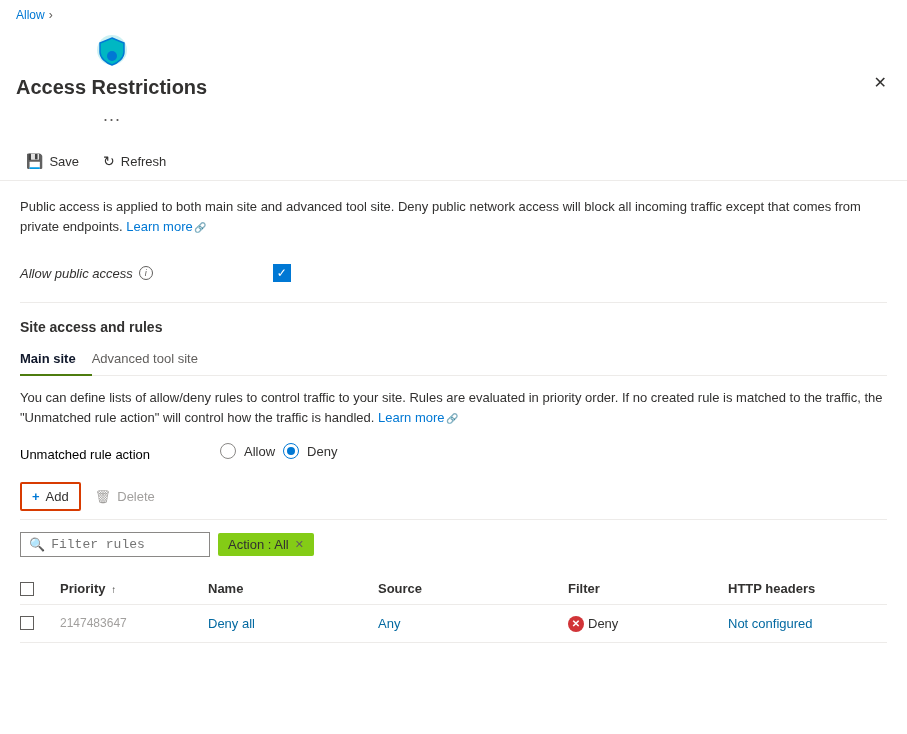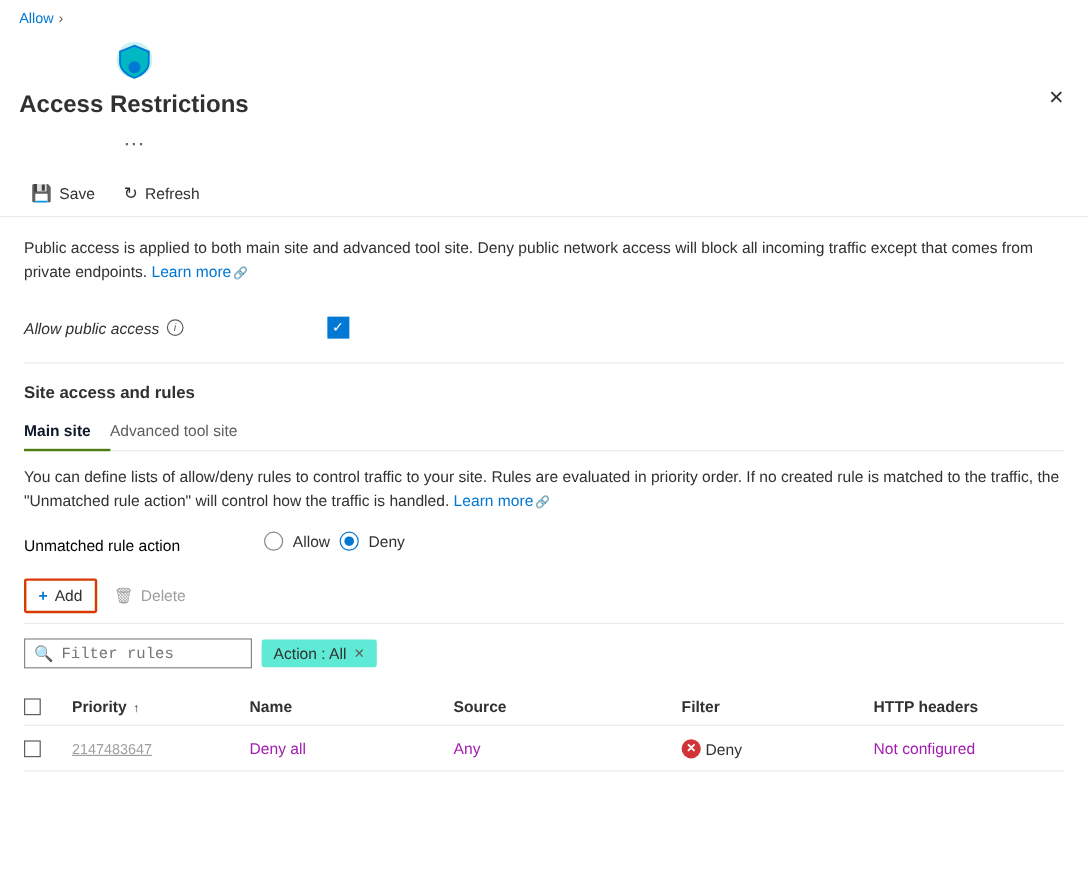--- a/index.html
+++ b/index.html
@@ -277,21 +277,21 @@
       font-size: 13px;
       width: 100%;
       font-family: Liberation Mono, monospace;
     }
     .filter-search-icon { color: #605e5c; font-size: 13px; }
 
     .action-badge {
       display: flex;
       align-items: center;
       gap: 6px;
-      background: #5eead4;
+      background: #84cc16;
       padding: 4px 10px;
       border-radius: 2px;
       font-size: 13px;
     }
     .action-badge-x {
       cursor: pointer;
       color: #605e5c;
       font-size: 11px;
     }
     .table-header {
@@ -341,22 +341,22 @@
       border-radius: 50%;
       background: #d13438;
       display: inline-flex;
       align-items: center;
       justify-content: center;
       color: #fff;
       font-size: 10px;
       font-weight: 700;
     }
 
-    .muted { color: #a21caf; }
-    .priority-muted { color: #a19f9d; font-size: 12px; text-decoration: underline; }
+    .muted { color: #0369a1; }
+    .priority-muted { color: #a19f9d; font-size: 12px; }
   </style>
 </head>
 <body>
 
 <div class="breadcrumb">
   <a class="link">Allow</a>
   <span>›</span>
 </div>
 
 <div class="header">

